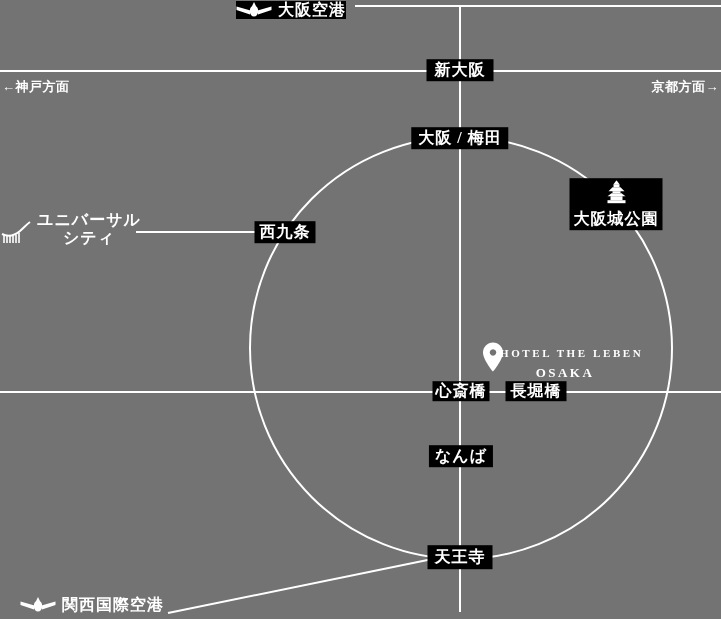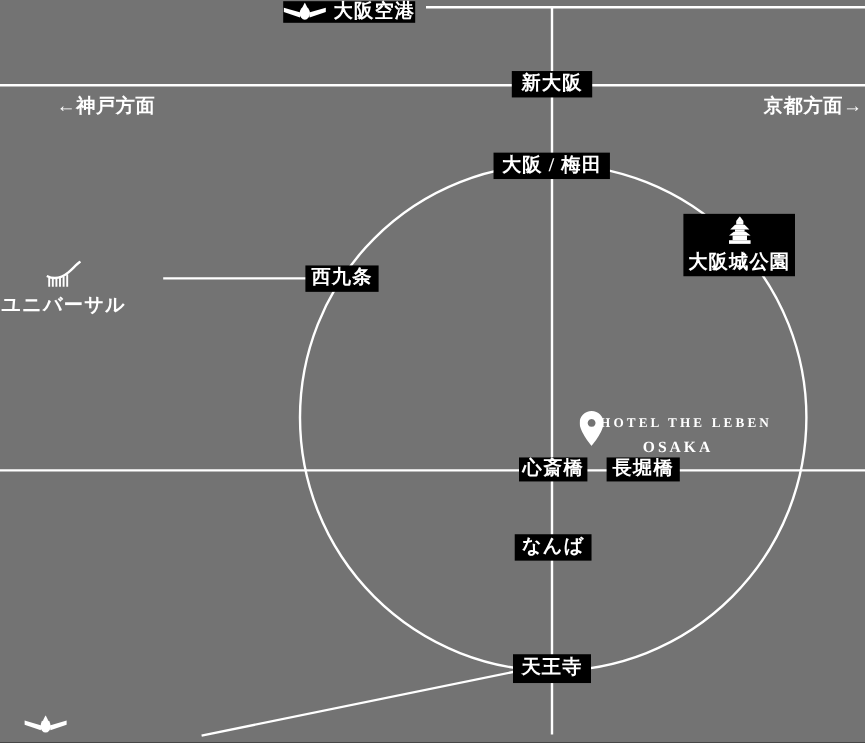--- a/index.html
+++ b/index.html
@@ -15,21 +15,21 @@
   .label{
     position:absolute;
     color:#fff;
     background:#000;
     font-weight:bold;
     white-space:nowrap;
     line-height:1.1;
   }
   .center{transform:translate(-50%,-50%);}
   .jp{font-size:16px;letter-spacing:1px;}
-  .jp-sm{font-size:16px;letter-spacing:0.5px;margin-left:45px;}
+  .jp-sm{font-size:13px;letter-spacing:0.5px;}
   .iconrow{display:flex;align-items:center;gap:6px;}
   .usj-text{text-align:center;font-size:16px;letter-spacing:1px;line-height:18px;}
   .hotel-name{
     position:absolute;left:500px;top:347px;
     font-size:11px;letter-spacing:2.6px;font-weight:bold;
   }
   .hotel-sub{
     position:absolute;left:565px;top:365px;transform:translateX(-50%);
     font-size:13px;letter-spacing:2.5px;font-weight:bold;
   }
@@ -60,27 +60,28 @@
     <span class="jp">大阪空港</span>
   </div>
 
   <div class="label center jp" style="left:460px;top:70px;padding:2px 8px;">新大阪</div>
 
   <div class="label jp-sm" style="left:2px;top:80px;background:transparent;">←神戸方面</div>
   <div class="label jp-sm" style="right:2px;top:80px;background:transparent;">京都方面→</div>
 
   <div class="label center jp" style="left:460px;top:138px;padding:2px 7px;text-align:right;">大阪 / 梅田</div>
 
-  <div class="label iconrow" style="left:1px;top:211px;background:transparent;flex-direction:column;">
+  <div class="label iconrow" style="left:1px;top:211px;background:transparent;">
     <svg class="icon" width="30" height="23" viewBox="0 0 30 23" style="margin-top:6px;">
       <path d="M1,13 C7,16 13,15 19,10 C23,6.5 26,3 29,1" fill="none" stroke="#fff" stroke-width="2"></path>
       <path d="M3,14 V22 M6,15 V22 M9,15 V22 M12,14.5 V22 M15,13.5 V22 M18,11.5 V22" stroke="#fff" stroke-width="1.6"></path>
     </svg>
     <div class="usj-text">
       <div>ユニバーサル</div>
+      <div>シティ</div>
     </div>
   </div>
 
   <div class="label center jp" style="left:285px;top:232px;padding:2px 5px;">西九条</div>
 
   <div class="label center iconrow" style="left:616px;top:204px;padding:2px 4px;flex-direction:column;">
     <svg class="icon" width="24" height="24" viewBox="0 0 24 24">
       <path d="M12,0 L15,4 H9 Z" fill="#fff"></path>
       <rect x="9" y="4" width="6" height="3" fill="#fff"></rect>
       <path d="M4,11 L8,7 H16 L20,11 Z" fill="#fff"></path>
@@ -106,15 +107,16 @@
 
   <div class="label center jp" style="left:460px;top:557px;padding:3px 7px;">天王寺</div>
 
   <div class="label iconrow" style="left:20px;top:596px;background:transparent;">
     <svg class="icon" width="36" height="15" viewBox="0 0 36 15">
       <path d="M18,0 l2.2,4.5 h-4.4 Z" fill="#fff"></path>
       <ellipse cx="18" cy="9" rx="4.2" ry="5.5" fill="#fff"></ellipse>
       <path d="M0.5,4.5 L14.5,8.5 L14,12.5 L0.5,8 Z" fill="#fff"></path>
       <path d="M35.5,4.5 L21.5,8.5 L22,12.5 L35.5,8 Z" fill="#fff"></path>
     </svg>
+    <span class="jp">関西国際空港</span>
   </div>
 
 </div>
 
 </body></html>

